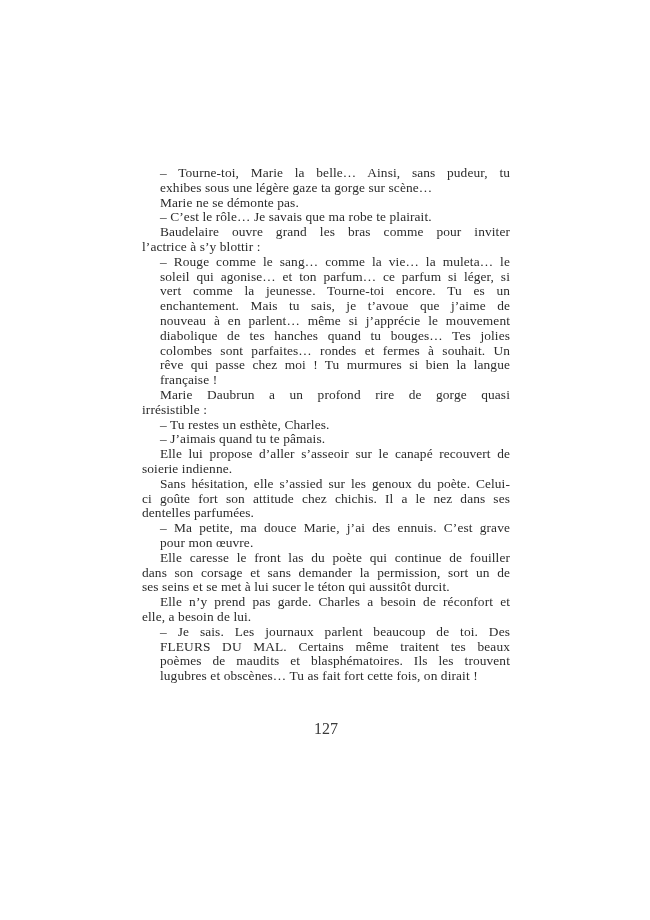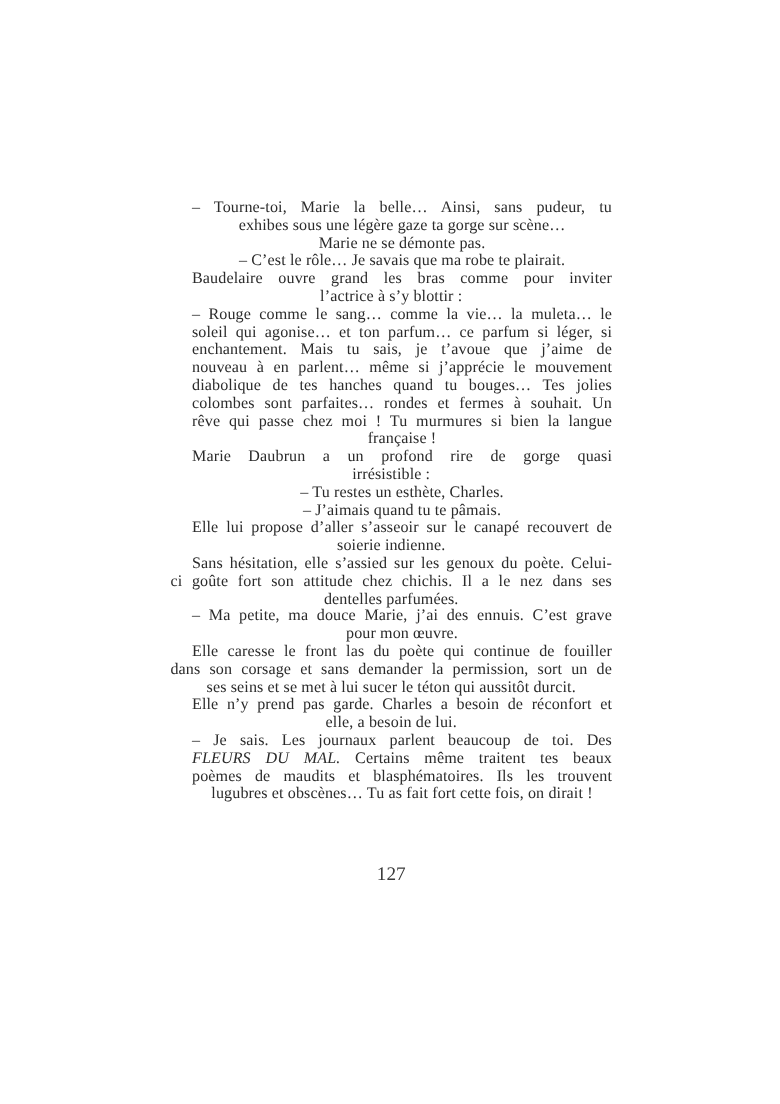--- a/index.html
+++ b/index.html
@@ -24,32 +24,31 @@
     top: 166px;
     width: 368px;
     font-family: "Liberation Serif", "DejaVu Serif", serif;
     font-size: 13.4px;
     line-height: 14.8px;
     color: #2b2b2b;
     letter-spacing: 0.1px;
   }
   .line {
     min-height: 14.8px;
-    text-align: center;
+    text-align: left;
     white-space: normal;
   }
   .line.indent {
     padding-left: 18px;
   }
   .line.just {
     text-align: justify;
     text-align-last: justify;
   }
   .italic {
-    font-style: italic;
   }
   .page-number {
     position: absolute;
     left: 142px;
     top: 722px;
     width: 368px;
     text-align: center;
     font-family: "Liberation Serif", "DejaVu Serif", serif;
     font-size: 16px;
     line-height: 14px;
@@ -62,20 +61,21 @@
 <div class="book-page">
   <div class="page-text">
       <div class="line indent just">– Tourne-toi, Marie la belle… Ainsi, sans pudeur, tu</div>
       <div class="line indent">exhibes sous une légère gaze ta gorge sur scène…</div>
       <div class="line indent">Marie ne se démonte pas.</div>
       <div class="line indent">– C’est le rôle… Je savais que ma robe te plairait.</div>
       <div class="line indent just">Baudelaire ouvre grand les bras comme pour inviter</div>
       <div class="line">l’actrice à s’y blottir :</div>
       <div class="line indent just">– Rouge comme le sang… comme la vie… la muleta… le</div>
       <div class="line indent just">soleil qui agonise… et ton parfum… ce parfum si léger, si</div>
+      <div class="line indent just">vert comme la jeunesse. Tourne-toi encore. Tu es un</div>
       <div class="line indent just">enchantement. Mais tu sais, je t’avoue que j’aime de</div>
       <div class="line indent just">nouveau à en parlent… même si j’apprécie le mouvement</div>
       <div class="line indent just">diabolique de tes hanches quand tu bouges… Tes jolies</div>
       <div class="line indent just">colombes sont parfaites… rondes et fermes à souhait. Un</div>
       <div class="line indent just">rêve qui passe chez moi ! Tu murmures si bien la langue</div>
       <div class="line indent">française !</div>
       <div class="line indent just">Marie Daubrun a un profond rire de gorge quasi</div>
       <div class="line">irrésistible :</div>
       <div class="line indent">– Tu restes un esthète, Charles.</div>
       <div class="line indent">– J’aimais quand tu te pâmais.</div>

